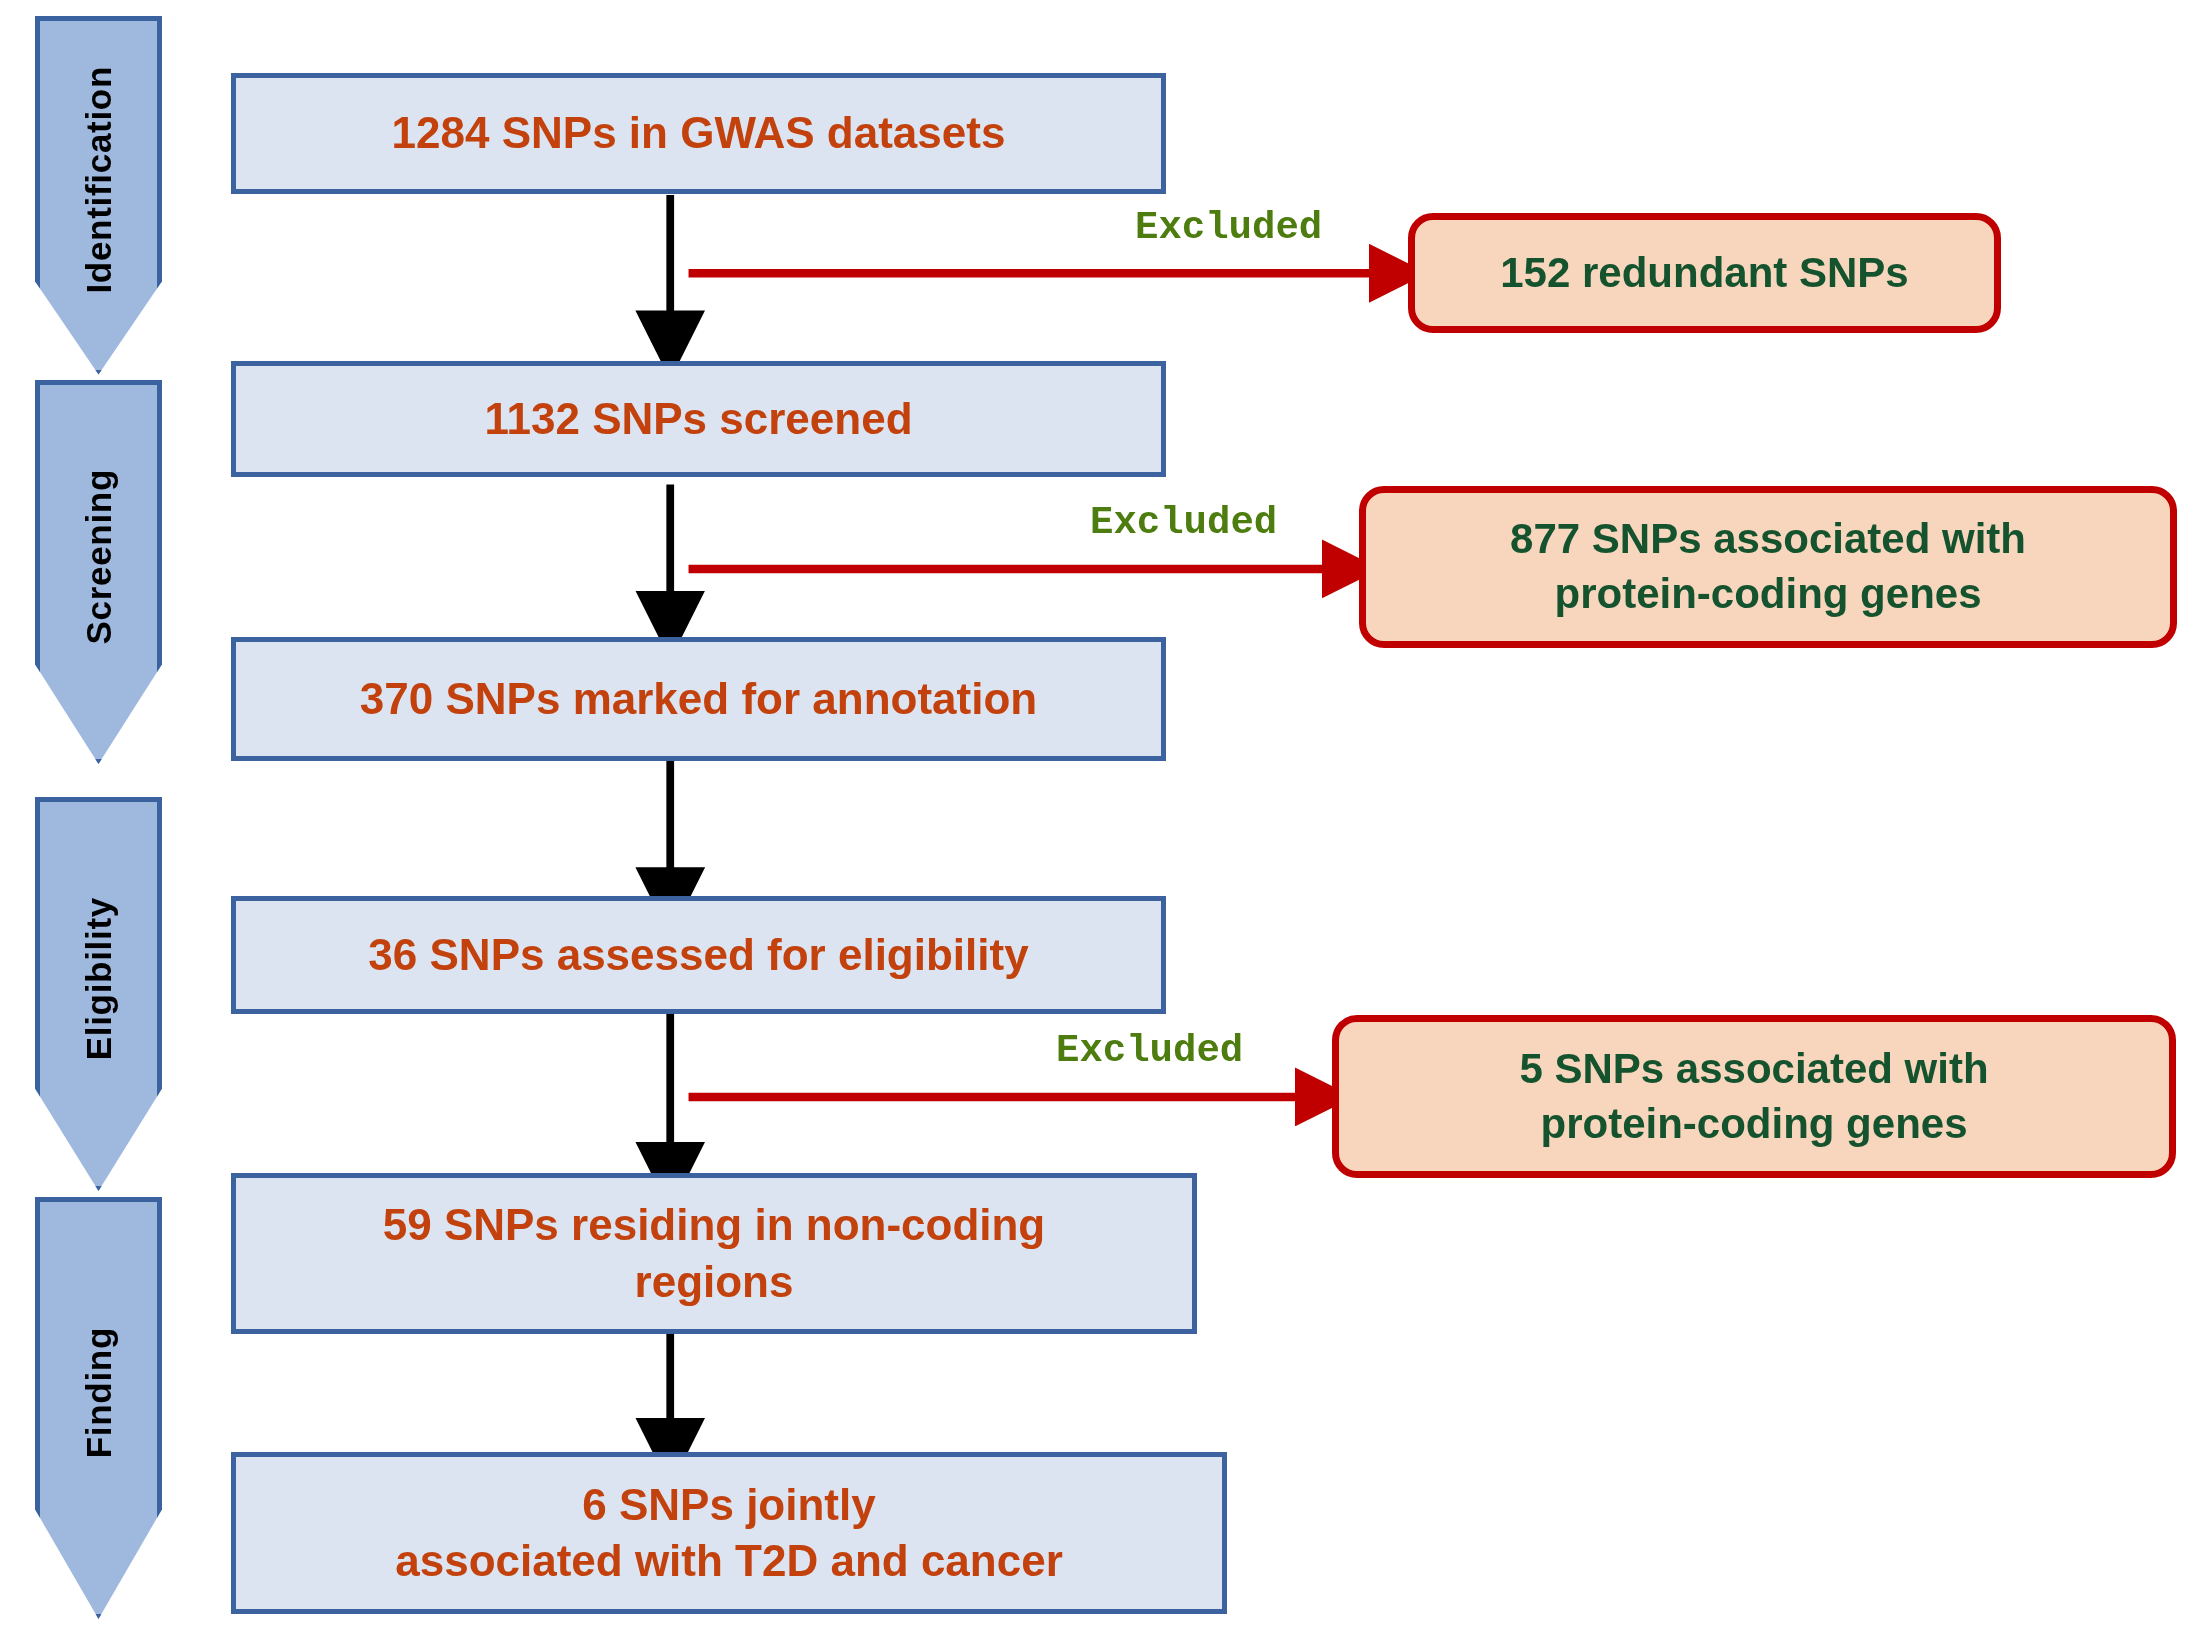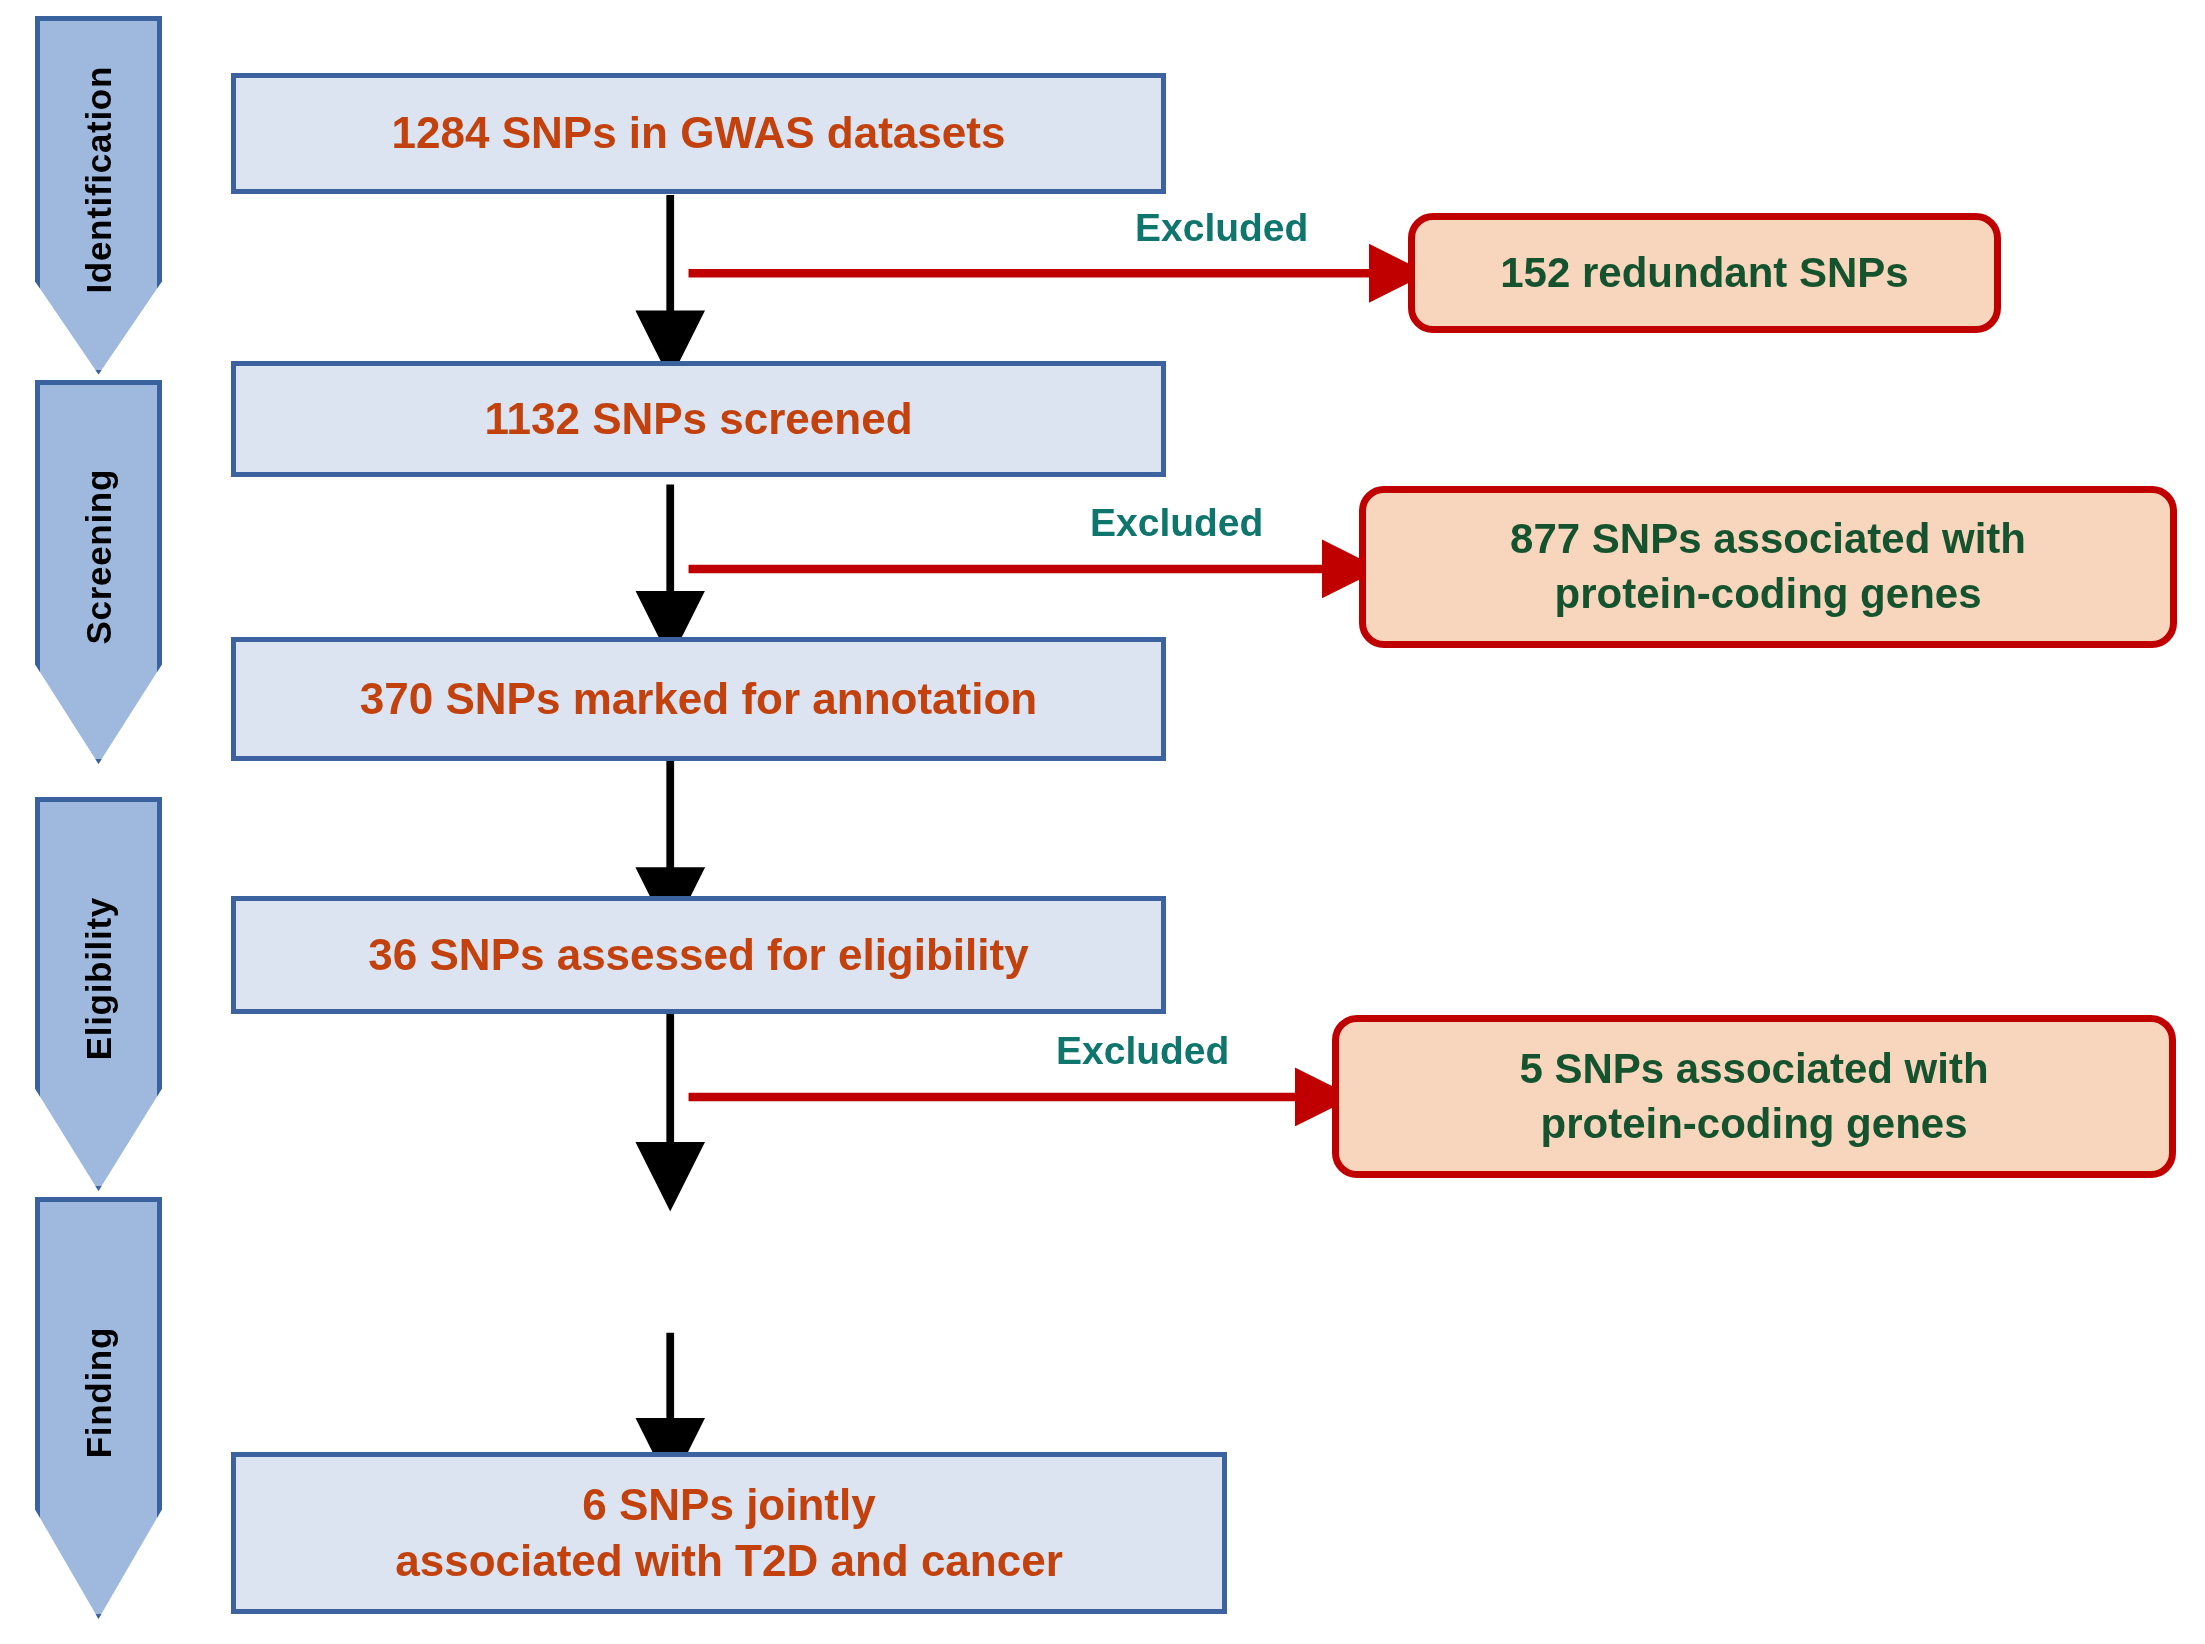--- a/index.html
+++ b/index.html
@@ -72,24 +72,25 @@
     color: #14532d;
     font-weight: bold;
     font-size: 42px;
     line-height: 1.30;
     padding: 2.8px 14px;
   }
 
   
   .excl-label {
     position: absolute;
-    color: #0f766e;
+    color: #4d7c0f;
     font-weight: bold;
     font-size: 39px;
     white-space: nowrap;
+    font-family: Liberation Mono, monospace;
   }
 
   
   .connectors {
     position: absolute;
     left: 0;
     top: 0;
     width: 2205px;
     height: 1644px;
     pointer-events: none;
@@ -146,20 +147,23 @@
   </div>
 
   <div class="flow-box" style="left:231px; top:637px; width:935px; height:124px;">
     <span>370 SNPs marked for annotation</span>
   </div>
 
   <div class="flow-box" style="left:231px; top:896px; width:935px; height:118px;">
     <span>36 SNPs assessed for eligibility</span>
   </div>
 
+  <div class="flow-box" style="left:231px; top:1173px; width:966px; height:161px;">
+    <span style="max-width:746px;">59 SNPs residing in non-coding regions</span>
+  </div>
 
   <div class="flow-box" style="left:231px; top:1452px; width:996px; height:162px; white-space:pre-line;">
     <span style="white-space:pre-line;">6 SNPs jointly
 associated with T2D and cancer</span>
   </div>
 
   <div class="excl-label" style="left:1135px; top:206px;">
     <span>Excluded</span>
   </div>
 

